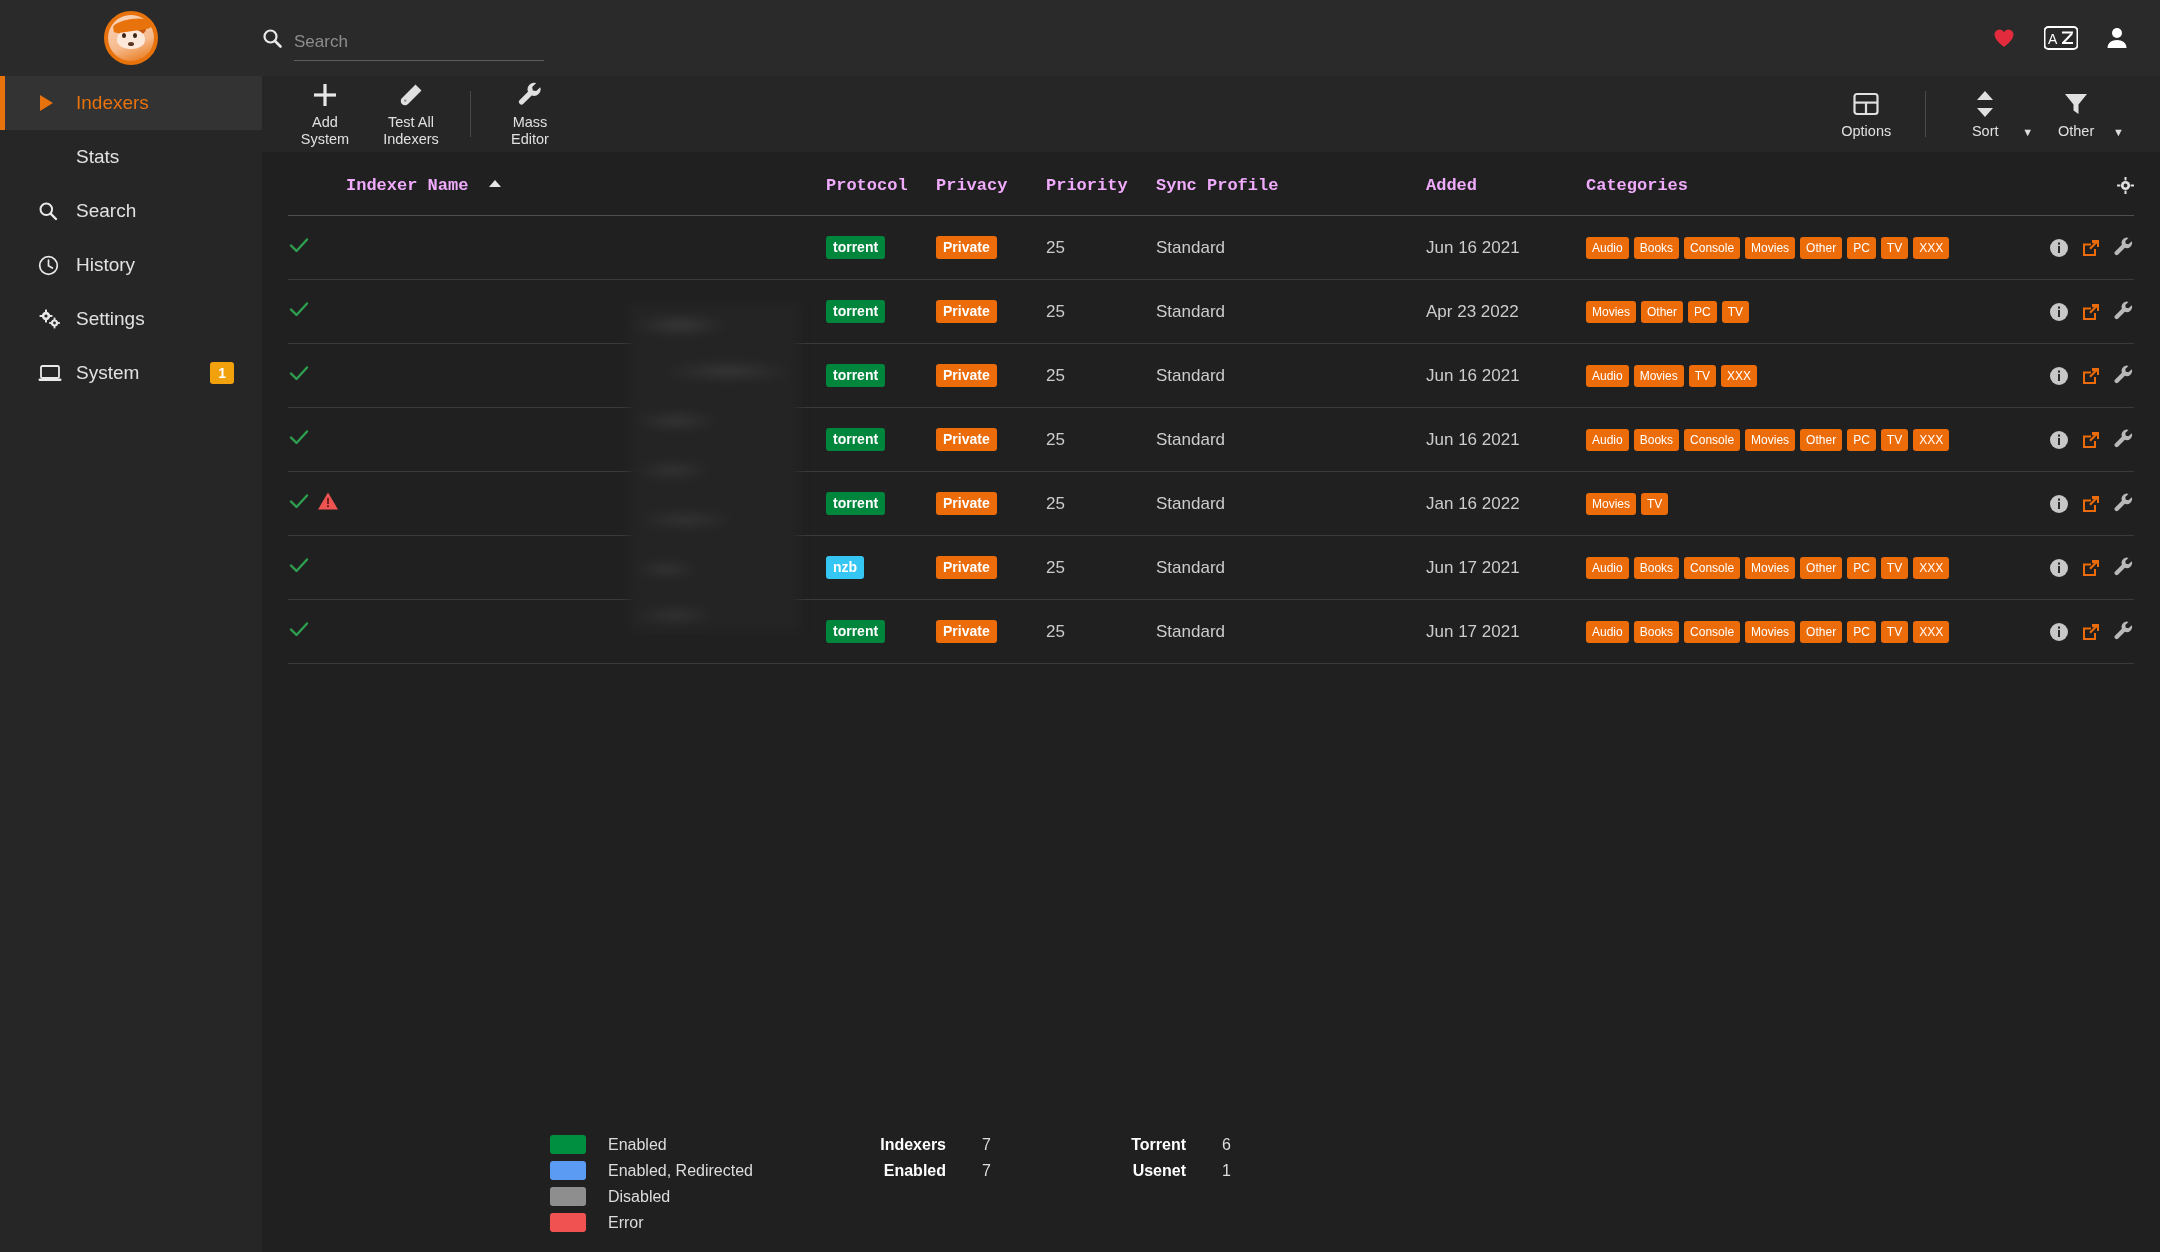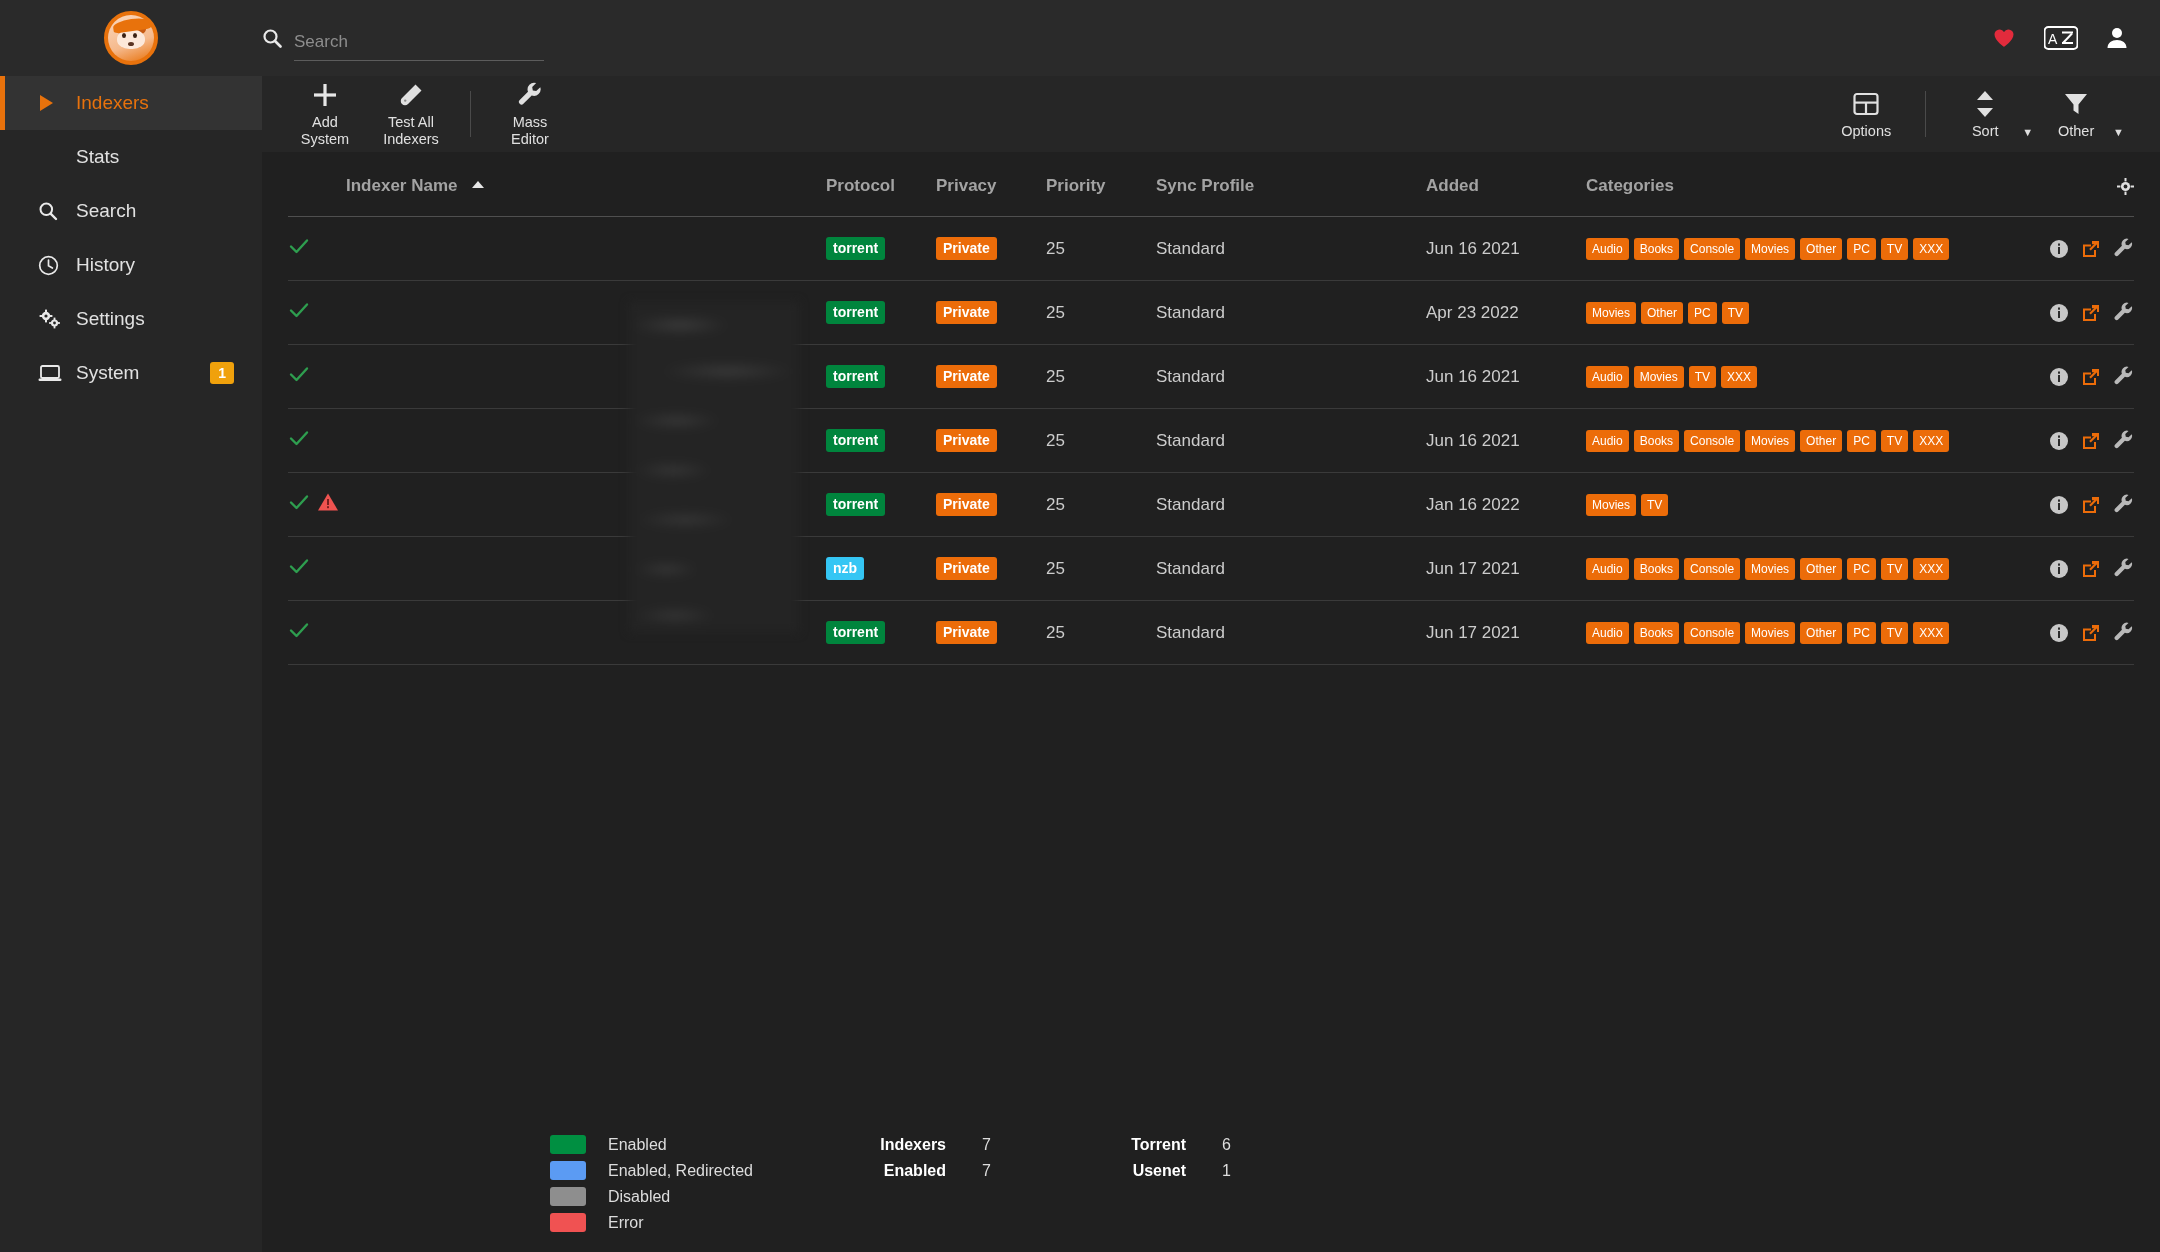--- a/index.html
+++ b/index.html
@@ -170,24 +170,25 @@
   .tb-right { margin-left: auto; display: flex; align-items: center; justify-content: flex-end; }
   .tb-caret { color: #ddd; font-size: 11px; align-self: flex-end; margin: 0 0 14px -6px; }
 
   
   #table-area { padding: 0 26px; }
   table { width: 100%; border-collapse: collapse; }
   thead th {
     text-align: left;
     font-size: 17px;
     font-weight: bold;
-    color: #a3a3a3;
+    color: #f0abfc;
     padding: 24px 0 20px 0;
     border-bottom: 1px solid #4f4f4f;
     white-space: nowrap;
+    font-family: Liberation Mono, monospace;
   }
   tbody td {
     font-size: 17px;
     color: #ccc;
     padding: 18px 0;
     border-bottom: 1px solid #3a3a3a;
     vertical-align: middle;
     height: 47px;
   }
   .col-status { width: 58px; }

